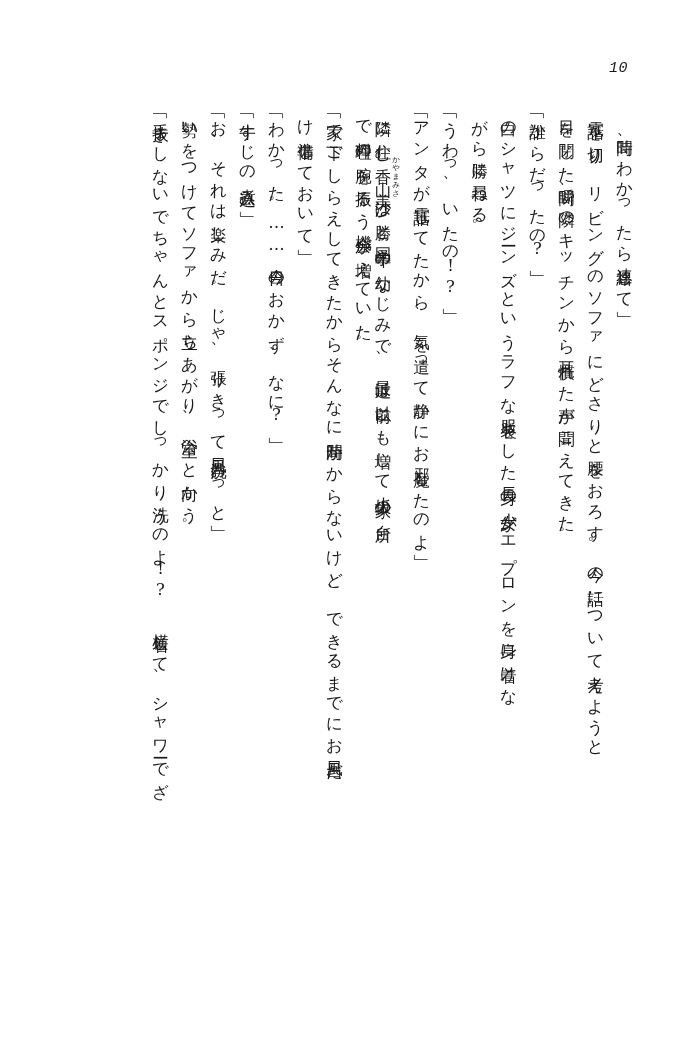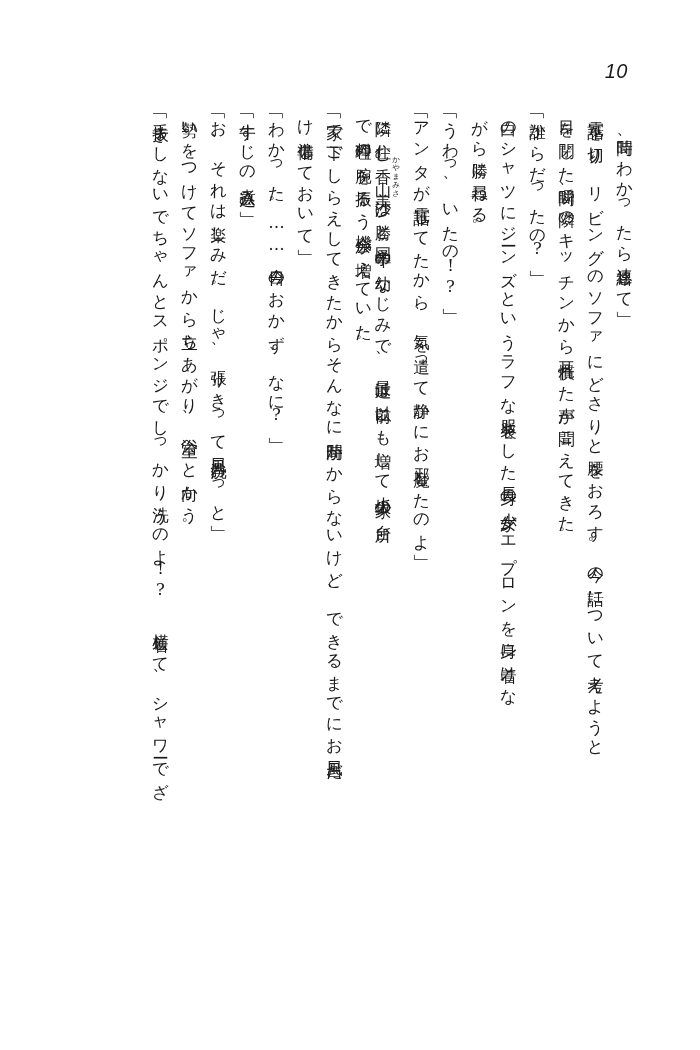--- a/index.html
+++ b/index.html
@@ -13,22 +13,22 @@
     height: 1050px;
     background: #ffffff;
     overflow: hidden;
     font-family: "DejaVu Serif", "Liberation Serif", serif;
     color: #1a1a1a;
   }
   .page-number {
     position: absolute;
     top: 60px;
     right: 72px;
-    font-size: 20px;
-    font-family: Liberation Sans, sans-serif;
+    font-size: 15px;
+    font-family: Liberation Mono, monospace;
     font-style: italic;
     color: #1a1a1a;
     letter-spacing: 0.5px;
   }
   .text-block {
     position: absolute;
     top: 108px;
     right: 68px;
     left: 62px;
     height: 880px;

